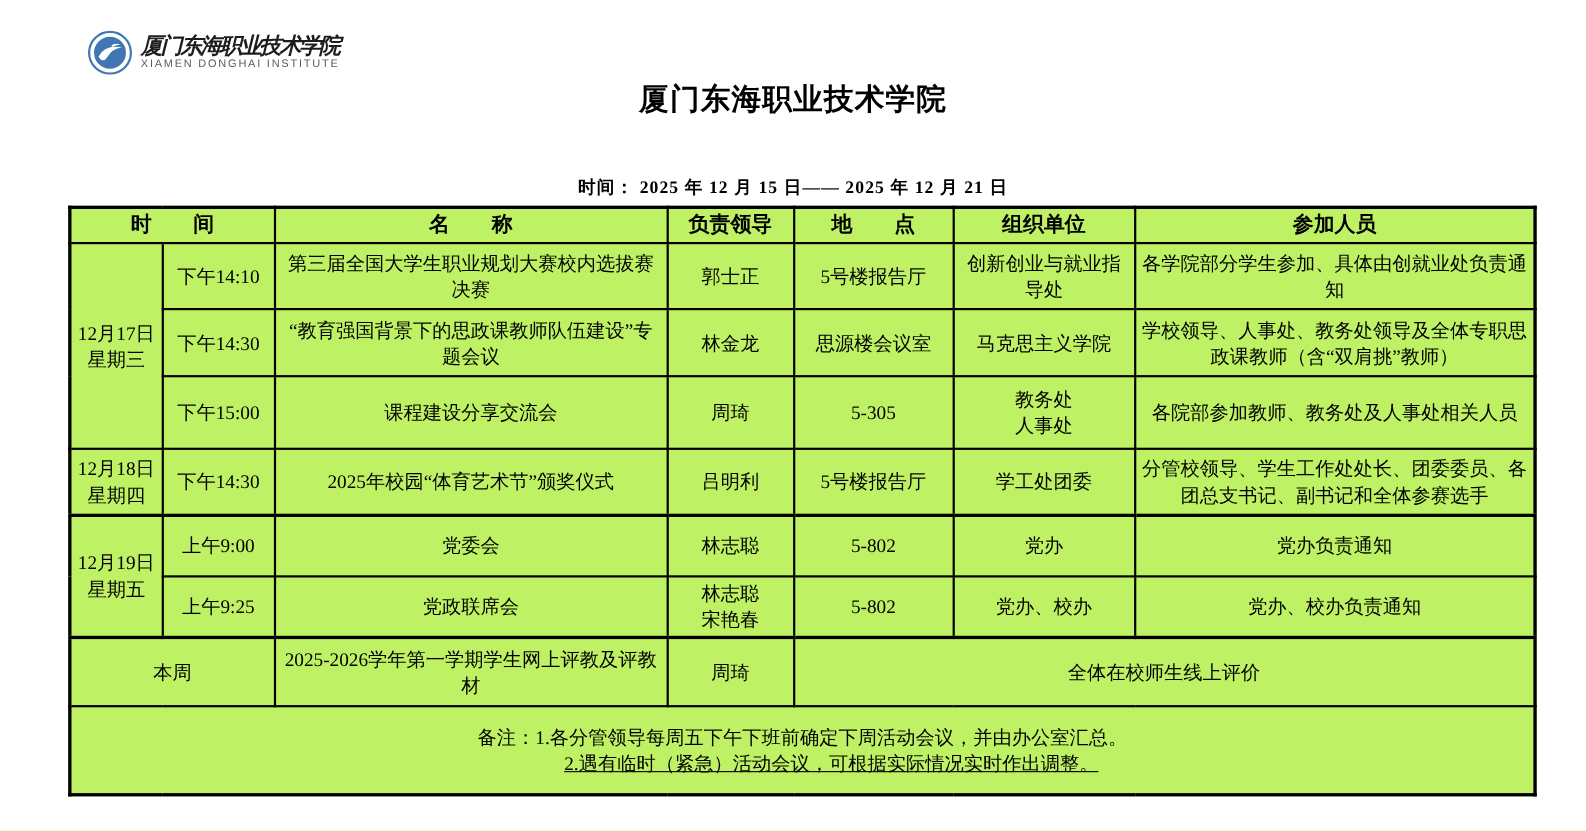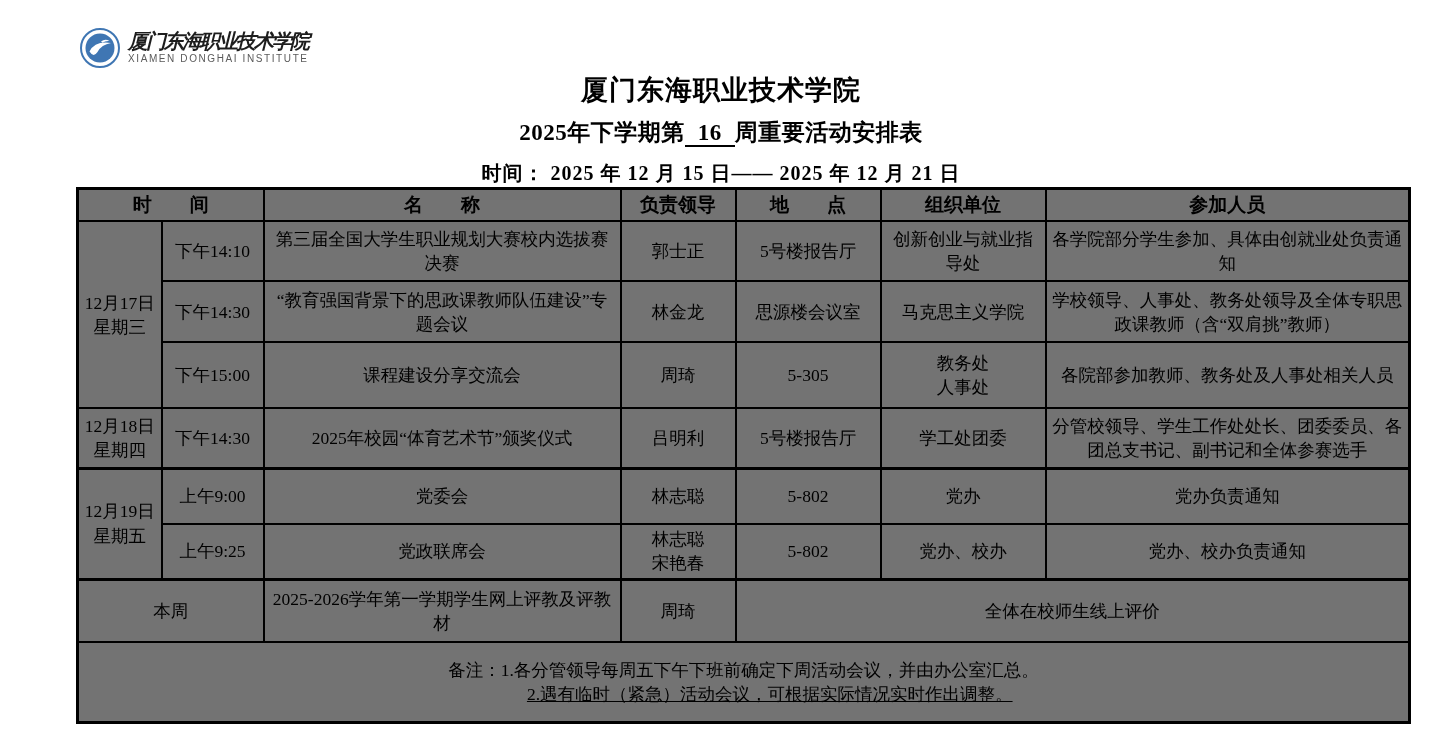--- a/index.html
+++ b/index.html
@@ -35,30 +35,30 @@
     position:absolute;top:117px;left:0;width:100%;margin:0;
     text-align:center;font-size:23px;font-weight:bold;
     letter-spacing:0.5px;
   }
   .week-underline{
     display:inline-block;border-bottom:2px solid #000;
     padding:0 13px;line-height:1.05;
   }
   .time-line{
     position:absolute;top:160px;left:0;width:100%;
-    text-align:center;font-size:20px;font-weight:bold;
+    text-align:center;font-size:16px;font-weight:bold;
     letter-spacing:1px;
   }
 
   
   table.schedule{
-    position:absolute;left:76px;top:187px;
+    position:absolute;left:62px;top:187px;
     width:1332px;table-layout:fixed;
     border-collapse:collapse;border:3px solid #000;
-    background:#737373;
+    background:#bef264;
   }
   .schedule th,.schedule td{
     border:2px solid #000;
     vertical-align:middle;text-align:center;
     font-size:17.5px;line-height:1.38;
     padding:2px 4px;overflow:hidden;
   }
   .schedule thead th{font-size:19px;font-weight:bold;padding:2px 0;}
   .pre{white-space:pre-line;}
   .date-cell{font-size:16px;padding:2px 0;line-height:1.45;margin-top:24px;}
@@ -85,21 +85,20 @@
       <path d="M9.5 23.5 Q15 12.5 31 15 Q21.5 16.5 17.5 24 Q13.5 30 9.5 23.5 Z" fill="#ffffff"></path>
       <path d="M21 13.5 Q25 10.5 29.5 13 Q25.5 12.5 22.5 14.8 Z" fill="#ffffff"></path>
     </svg>
     <div class="logo-text">
       <div class="logo-cn">厦门东海职业技术学院</div>
       <div class="logo-en">XIAMEN  DONGHAI  INSTITUTE</div>
     </div>
   </div>
 
   <h1 class="title">厦门东海职业技术学院</h1>
-  <h2 class="subtitle"><span>2025年下学期第</span><span class="week-underline">16</span><span>周重要活动安排表</span></h2>
   <div class="time-line">时间： 2025 年 12 月 15 日—— 2025 年 12 月 21 日</div>
 
   <table class="schedule">
     <colgroup>
       <col style="width:84px">
         <col style="width:102px">
         <col style="width:357px">
       <col style="width:115px">
         <col style="width:145px">
         <col style="width:165px">

